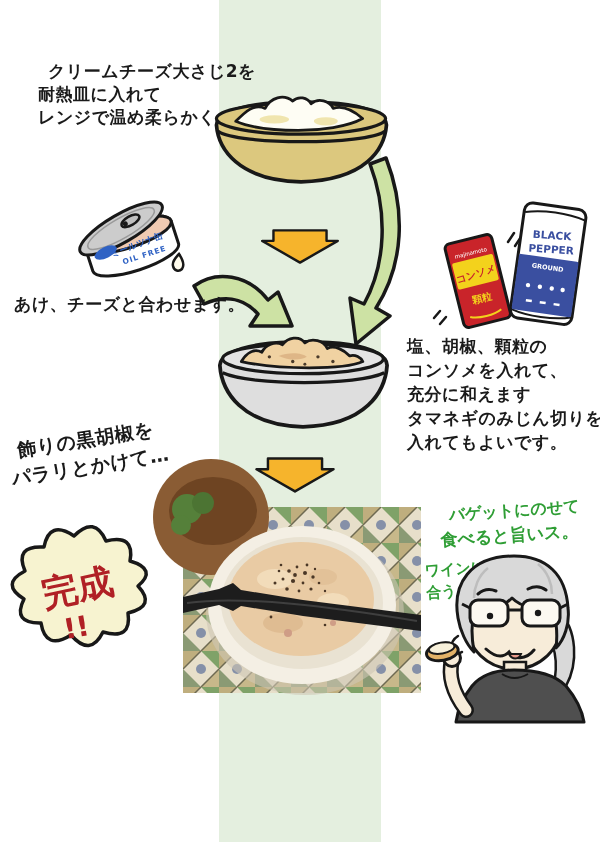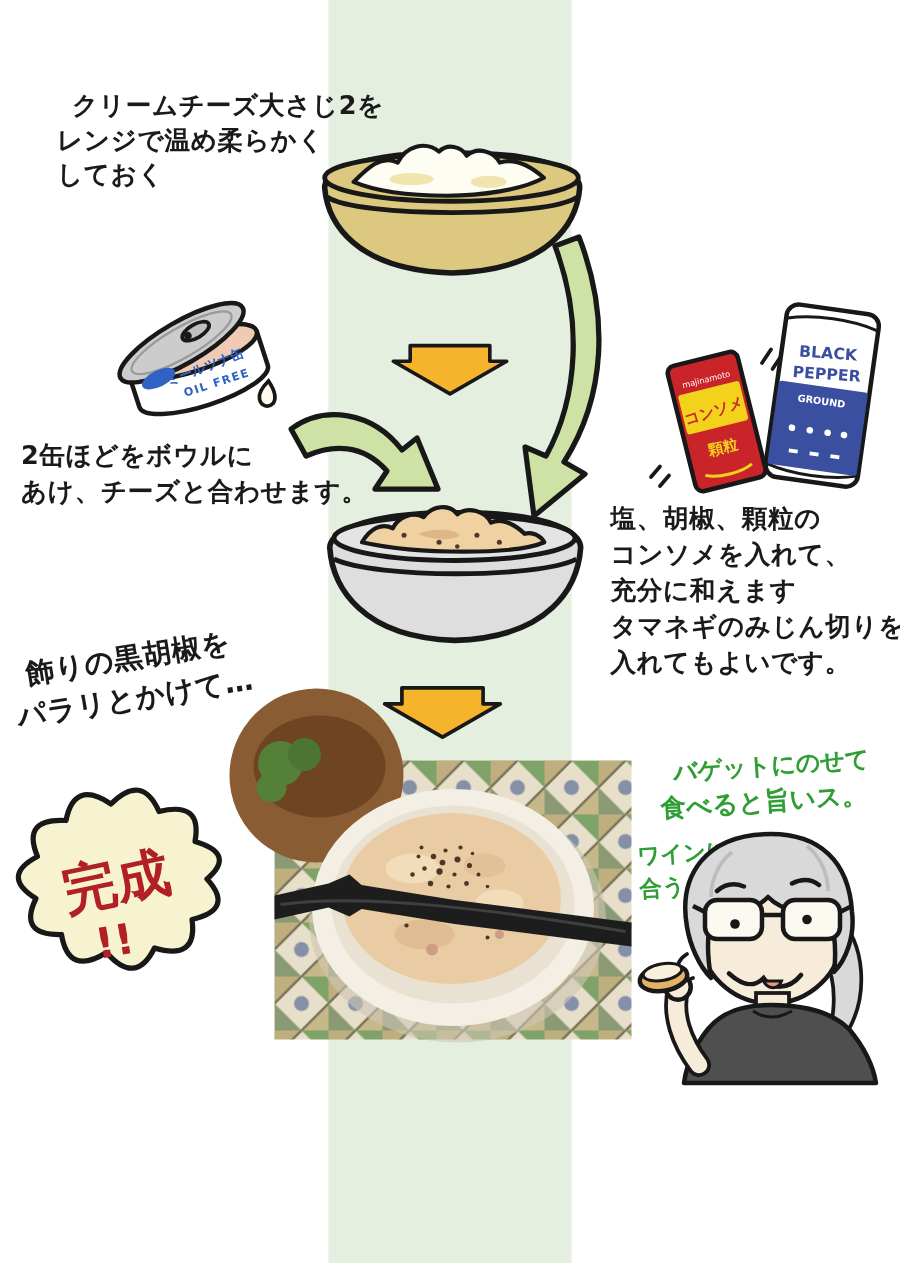--- a/index.html
+++ b/index.html
@@ -18,22 +18,22 @@
 </style>
 </head>
 <body>
 
 <div id="canvas">
 
   <div class="band"></div>
 
   <div class="abs jp" style="left:38px;top:60px;">
     <div class="indent">クリームチーズ大さじ2を</div>
+    <div>耐熱皿に入れて</div>
     <div>レンジで温め柔らかく</div>
-    <div>しておく</div>
   </div>
 
   <svg class="abs" style="left:210px;top:88px;width:182px;height:107px;" viewBox="0 0 198 116">
     <path d="M7,40 C7,30 25,22 50,18 C75,14 125,14 150,18 C175,22 192,30 192,40 C190,66 170,100 99,102 C30,100 9,66 7,40 Z" fill="#dcc87e" stroke="#181818" stroke-width="4" stroke-linejoin="round"></path>
     <ellipse cx="99" cy="33" rx="92" ry="17" fill="#dcc87e" stroke="#181818" stroke-width="3.5"></ellipse>
     <path d="M9,47 C30,62 170,62 190,47" fill="none" stroke="#181818" stroke-width="3.5"></path>
     <path d="M28,36 C38,26 48,16 60,22 C66,10 80,6 90,14 C96,8 106,10 110,17 C118,10 130,14 134,22 C146,18 158,26 166,33 C150,42 120,46 96,46 C66,46 42,42 28,36 Z" fill="#fefdf4" stroke="#181818" stroke-width="3" stroke-linejoin="round"></path>
     <ellipse cx="70" cy="34" rx="16" ry="4.5" fill="#f0e5ae"></ellipse>
     <ellipse cx="126" cy="36" rx="13" ry="4.5" fill="#f0e5ae"></ellipse>
   </svg>
@@ -61,21 +61,20 @@
       <text x="66" y="63" font-size="7.5" font-weight="bold" letter-spacing="1" fill="#2f62c4" text-anchor="middle">OIL FREE</text>
     </g>
     <path d="M104,56 C108,62 110,67 107,71 C104,74 99,73 98,68 C97,64 100,60 104,56 Z" fill="#fffced" stroke="#181818" stroke-width="2.5"></path>
   </svg>
 
   <svg class="abs" style="left:186px;top:270px;width:112px;height:92px;" viewBox="0 0 112 92">
     <path d="M8,16 C30,0 62,4 82,30 L92,22 L106,56 L64,56 L72,44 C56,26 36,26 18,34 Z" fill="#cde2a4" stroke="#181818" stroke-width="3.5" stroke-linejoin="round"></path>
   </svg>
 
   <div class="abs jp" style="left:14px;top:292px;line-height:24px;">
-    <div>2缶ほどをボウルに</div>
     <div>あけ、チーズと合わせます。</div>
   </div>
 
   <svg class="abs" style="left:213px;top:326px;width:180px;height:114px;" viewBox="0 0 192 122">
     <path d="M7,42 C7,32 25,24 50,20 C75,16 120,16 145,20 C170,24 186,32 186,42 C184,70 164,106 96,108 C30,106 9,70 7,42 Z" fill="#dedede" stroke="#181818" stroke-width="4" stroke-linejoin="round"></path>
     <ellipse cx="96" cy="35" rx="86" ry="16" fill="#e4e4e4" stroke="#181818" stroke-width="3.5"></ellipse>
     <path d="M10,50 C40,64 155,64 183,50" fill="none" stroke="#181818" stroke-width="3.5"></path>
     <path d="M30,38 C36,28 44,24 52,28 C56,20 66,16 74,20 C80,12 92,10 98,18 C106,12 118,16 122,24 C130,20 140,26 146,32 C152,30 158,34 160,38 C140,47 70,47 30,38 Z" fill="#f0d2a2" stroke="#181818" stroke-width="3" stroke-linejoin="round"></path>
     <path d="M70,32 C80,28 95,28 100,33 C94,37 80,37 70,32 Z" fill="#dbb182" opacity="0.85"></path>
     <circle cx="60" cy="33" r="1.8" fill="#4a3a2a"></circle>

